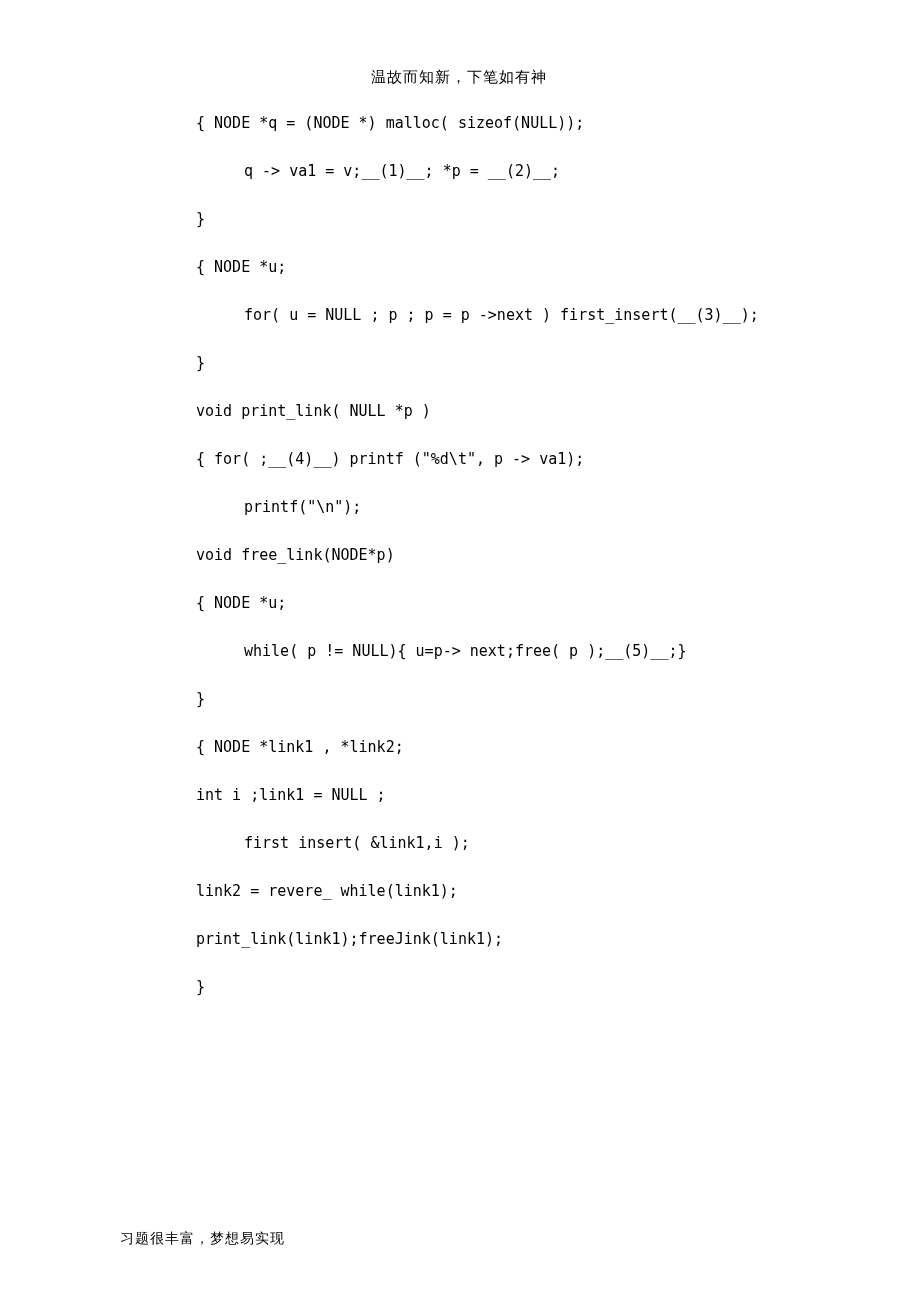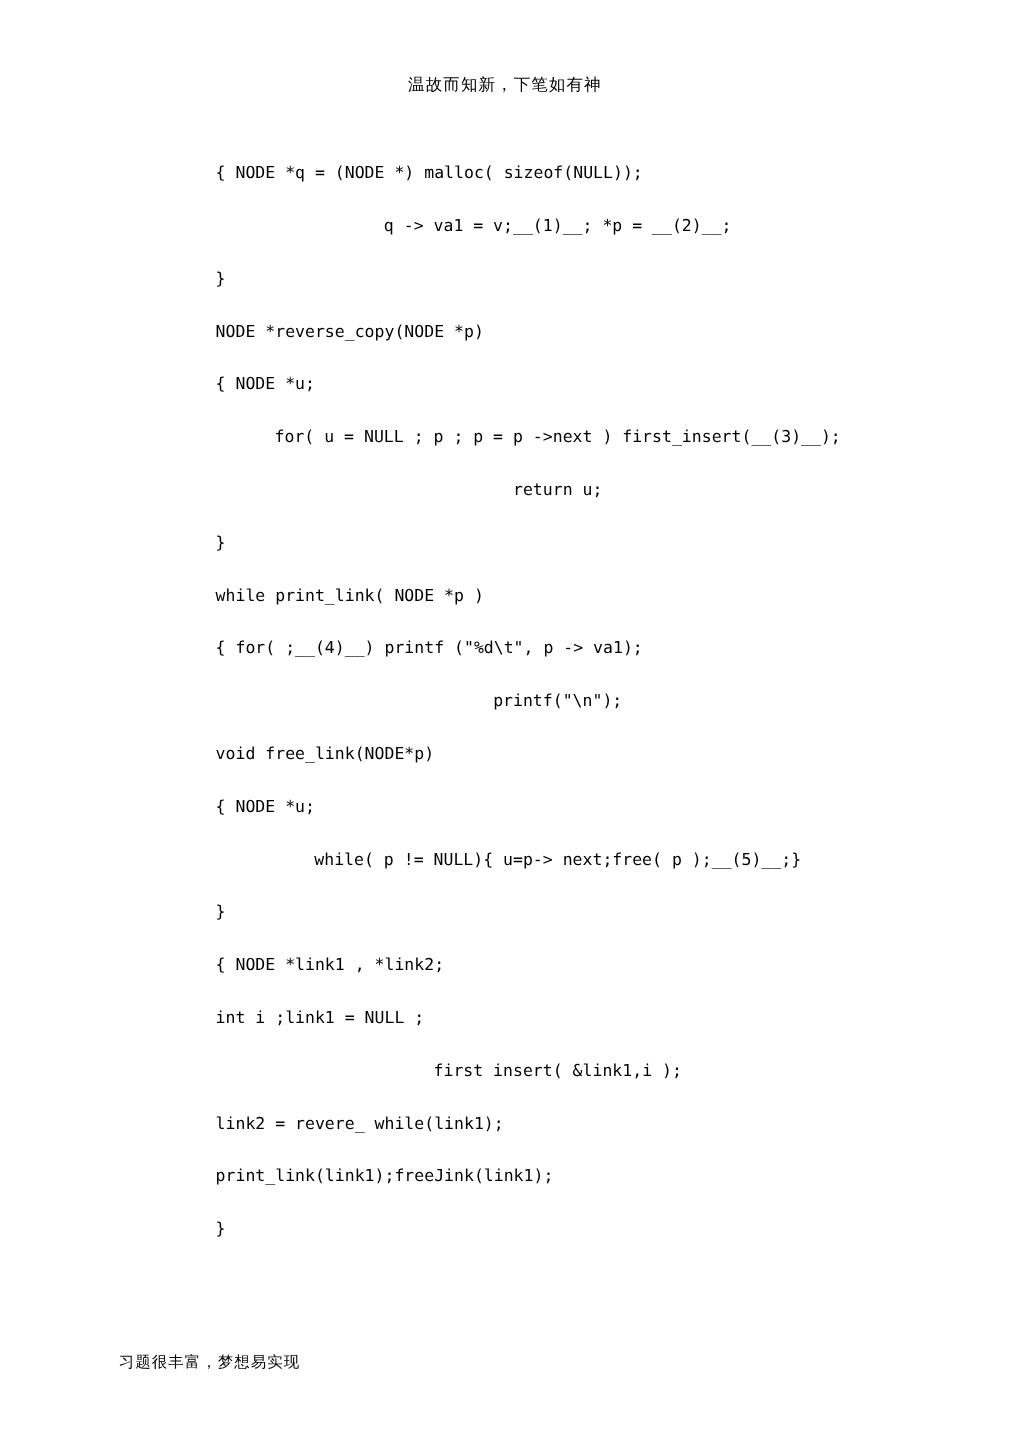--- a/index.html
+++ b/index.html
@@ -13,56 +13,53 @@
   .page {
     width: 920px;
     height: 1302px;
     padding: 68px 150px 50px 148px;
     box-sizing: border-box;
     position: relative;
   }
   .header {
     text-align: center;
     font-size: 15px;
-    margin-bottom: 34px;
     letter-spacing: 1px;
   }
   .code-block {
     font-family: "SimSun", "宋体", monospace;
     font-size: 15px;
     line-height: 24px;
     white-space: pre;
   }
   .indent1 { padding-left: 48px; }
-  .indent2 { padding-left: 96px; text-align: center; }
+  .indent2 { padding-left: 96px; }
   .footer {
     position: absolute;
-    left: 108px;
+    left: 120px;
     top: 1230px;
     font-size: 14px;
     letter-spacing: 1px;
   }
 </style>
 </head>
 <body>
 
 <div class="page">
 
   <div class="header">温故而知新，下笔如有神</div>
 
   <div class="code-block">
 <div class="indent1">{ NODE *q = (NODE *) malloc( sizeof(NULL));</div>
 <div class="indent2">q -&gt; va1 = v;__(1)__; *p = __(2)__;</div>
 <div class="indent1">}</div>
-<div class="indent1">NODE *reverse_copy(NODE *p)</div>
 <div class="indent1">{ NODE *u;</div>
 <div class="indent2">for( u = NULL ; p ; p = p -&gt;next ) first_insert(__(3)__);</div>
-<div class="indent2">return u;</div>
 <div class="indent1">}</div>
-<div class="indent1">while print_link( NODE *p )</div>
+<div class="indent1">void print_link( NULL *p )</div>
 <div class="indent1">{ for( ;__(4)__) printf ("%d\t", p -&gt; va1);</div>
 <div class="indent2">printf("\n");</div>
 <div class="indent1">void free_link(NODE*p)</div>
 <div class="indent1">{ NODE *u;</div>
 <div class="indent2">while( p != NULL){ u=p-&gt; next;free( p );__(5)__;}</div>
 <div class="indent1">}</div>
 <div class="indent1">{ NODE *link1 , *link2;</div>
 <div class="indent1">int i ;link1 = NULL ;</div>
 <div class="indent2">first insert( &amp;link1,i );</div>
 <div class="indent1">link2 = revere_ while(link1);</div>

